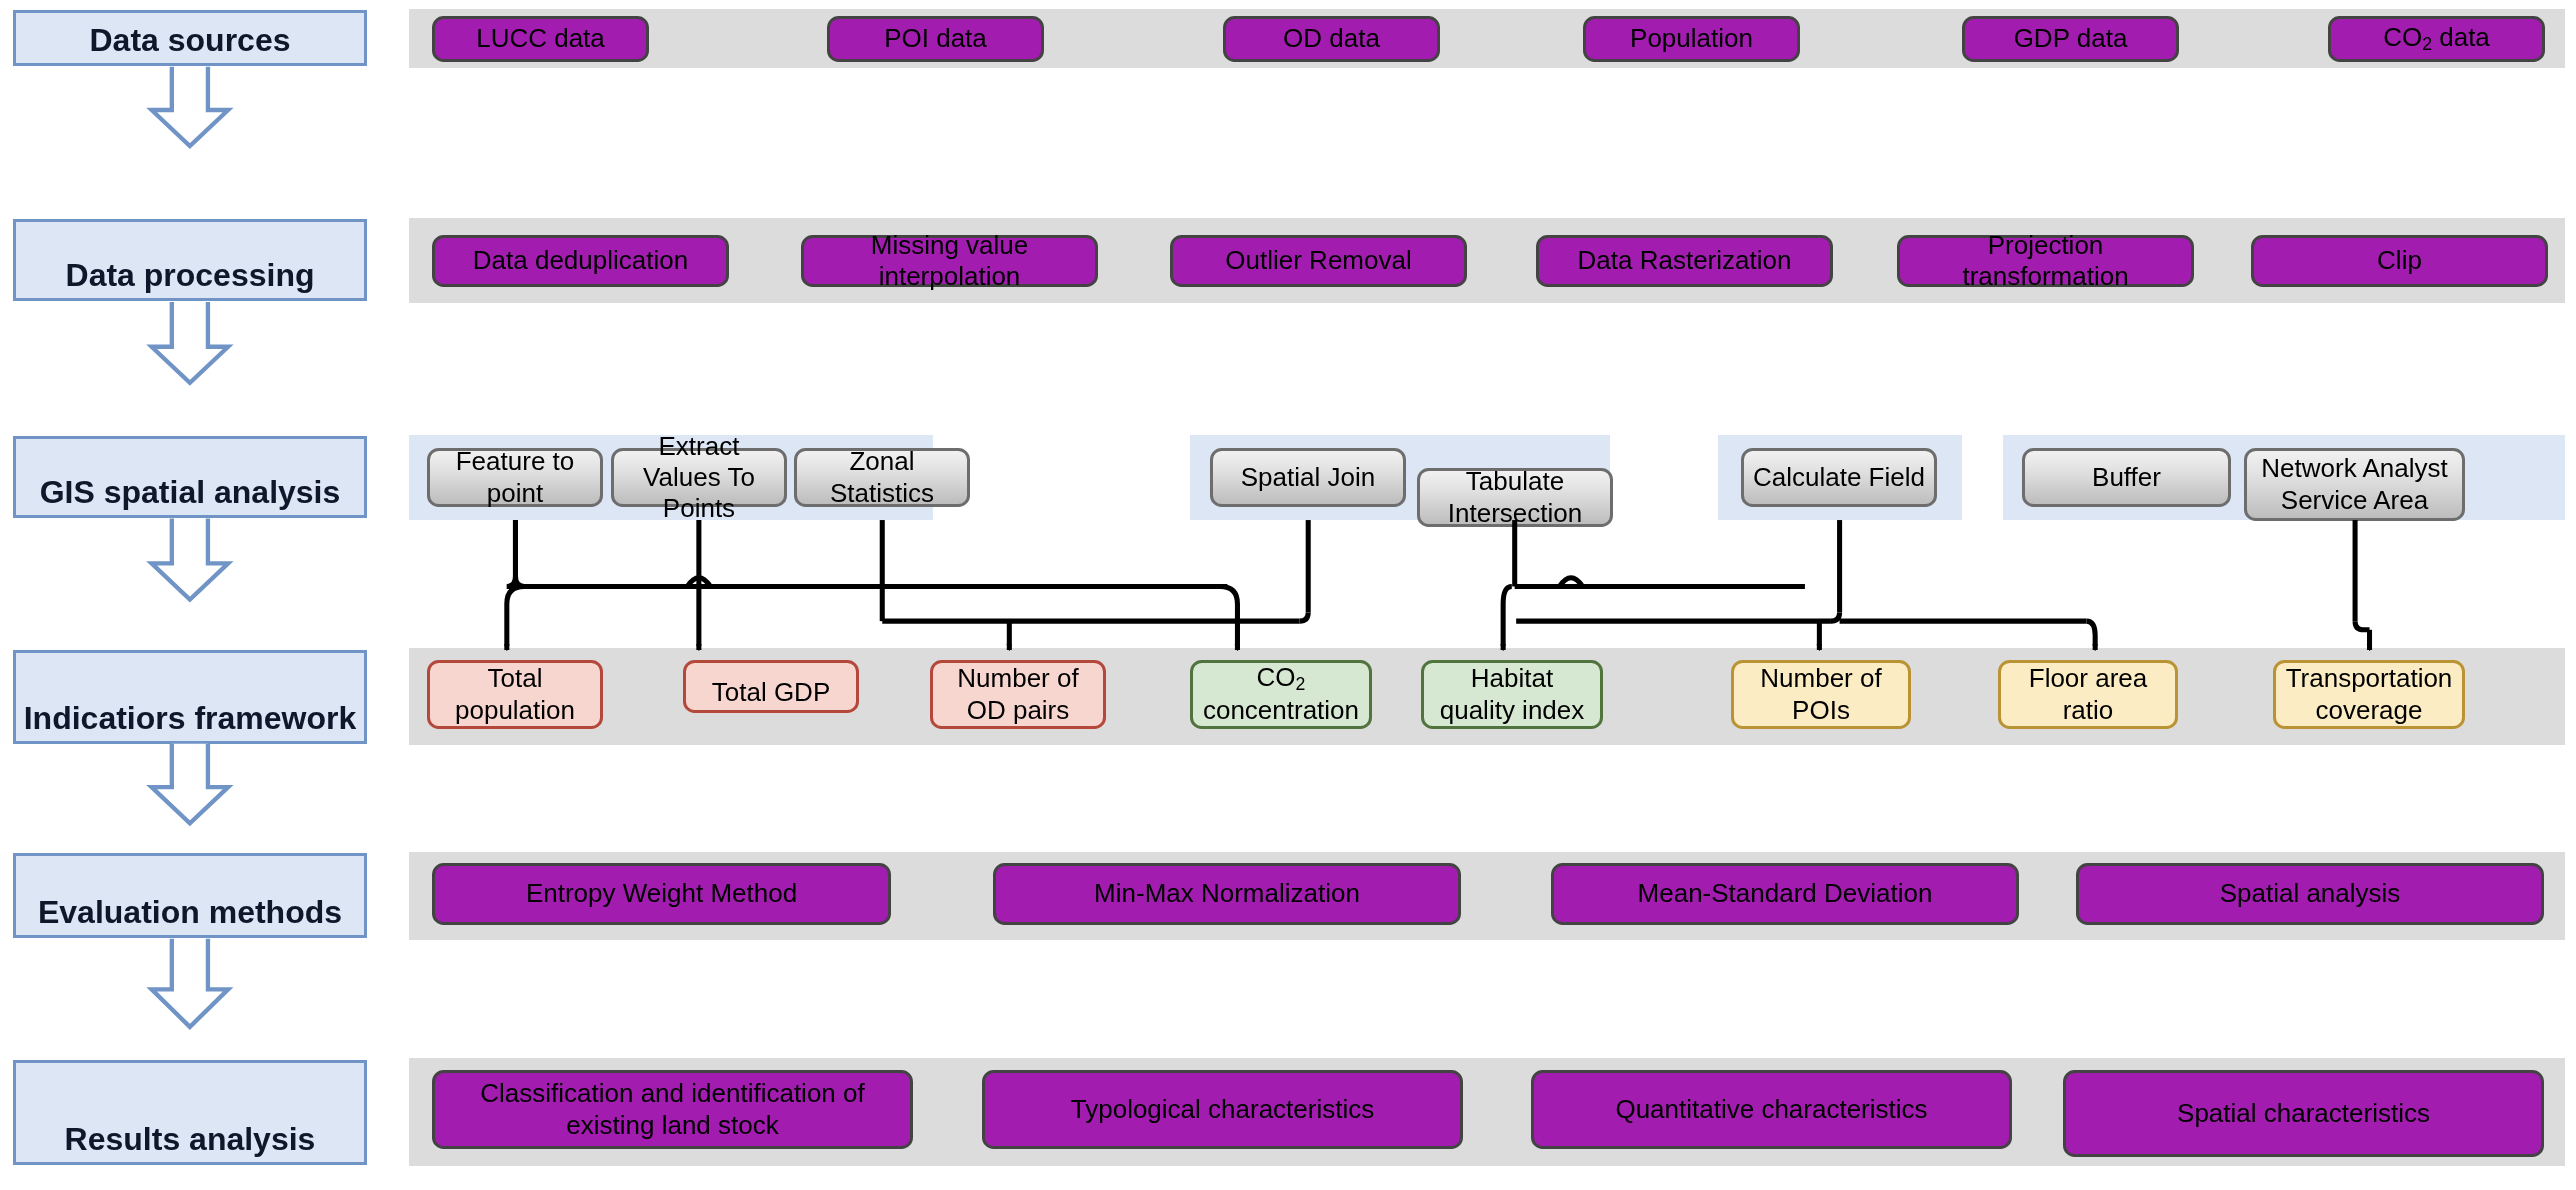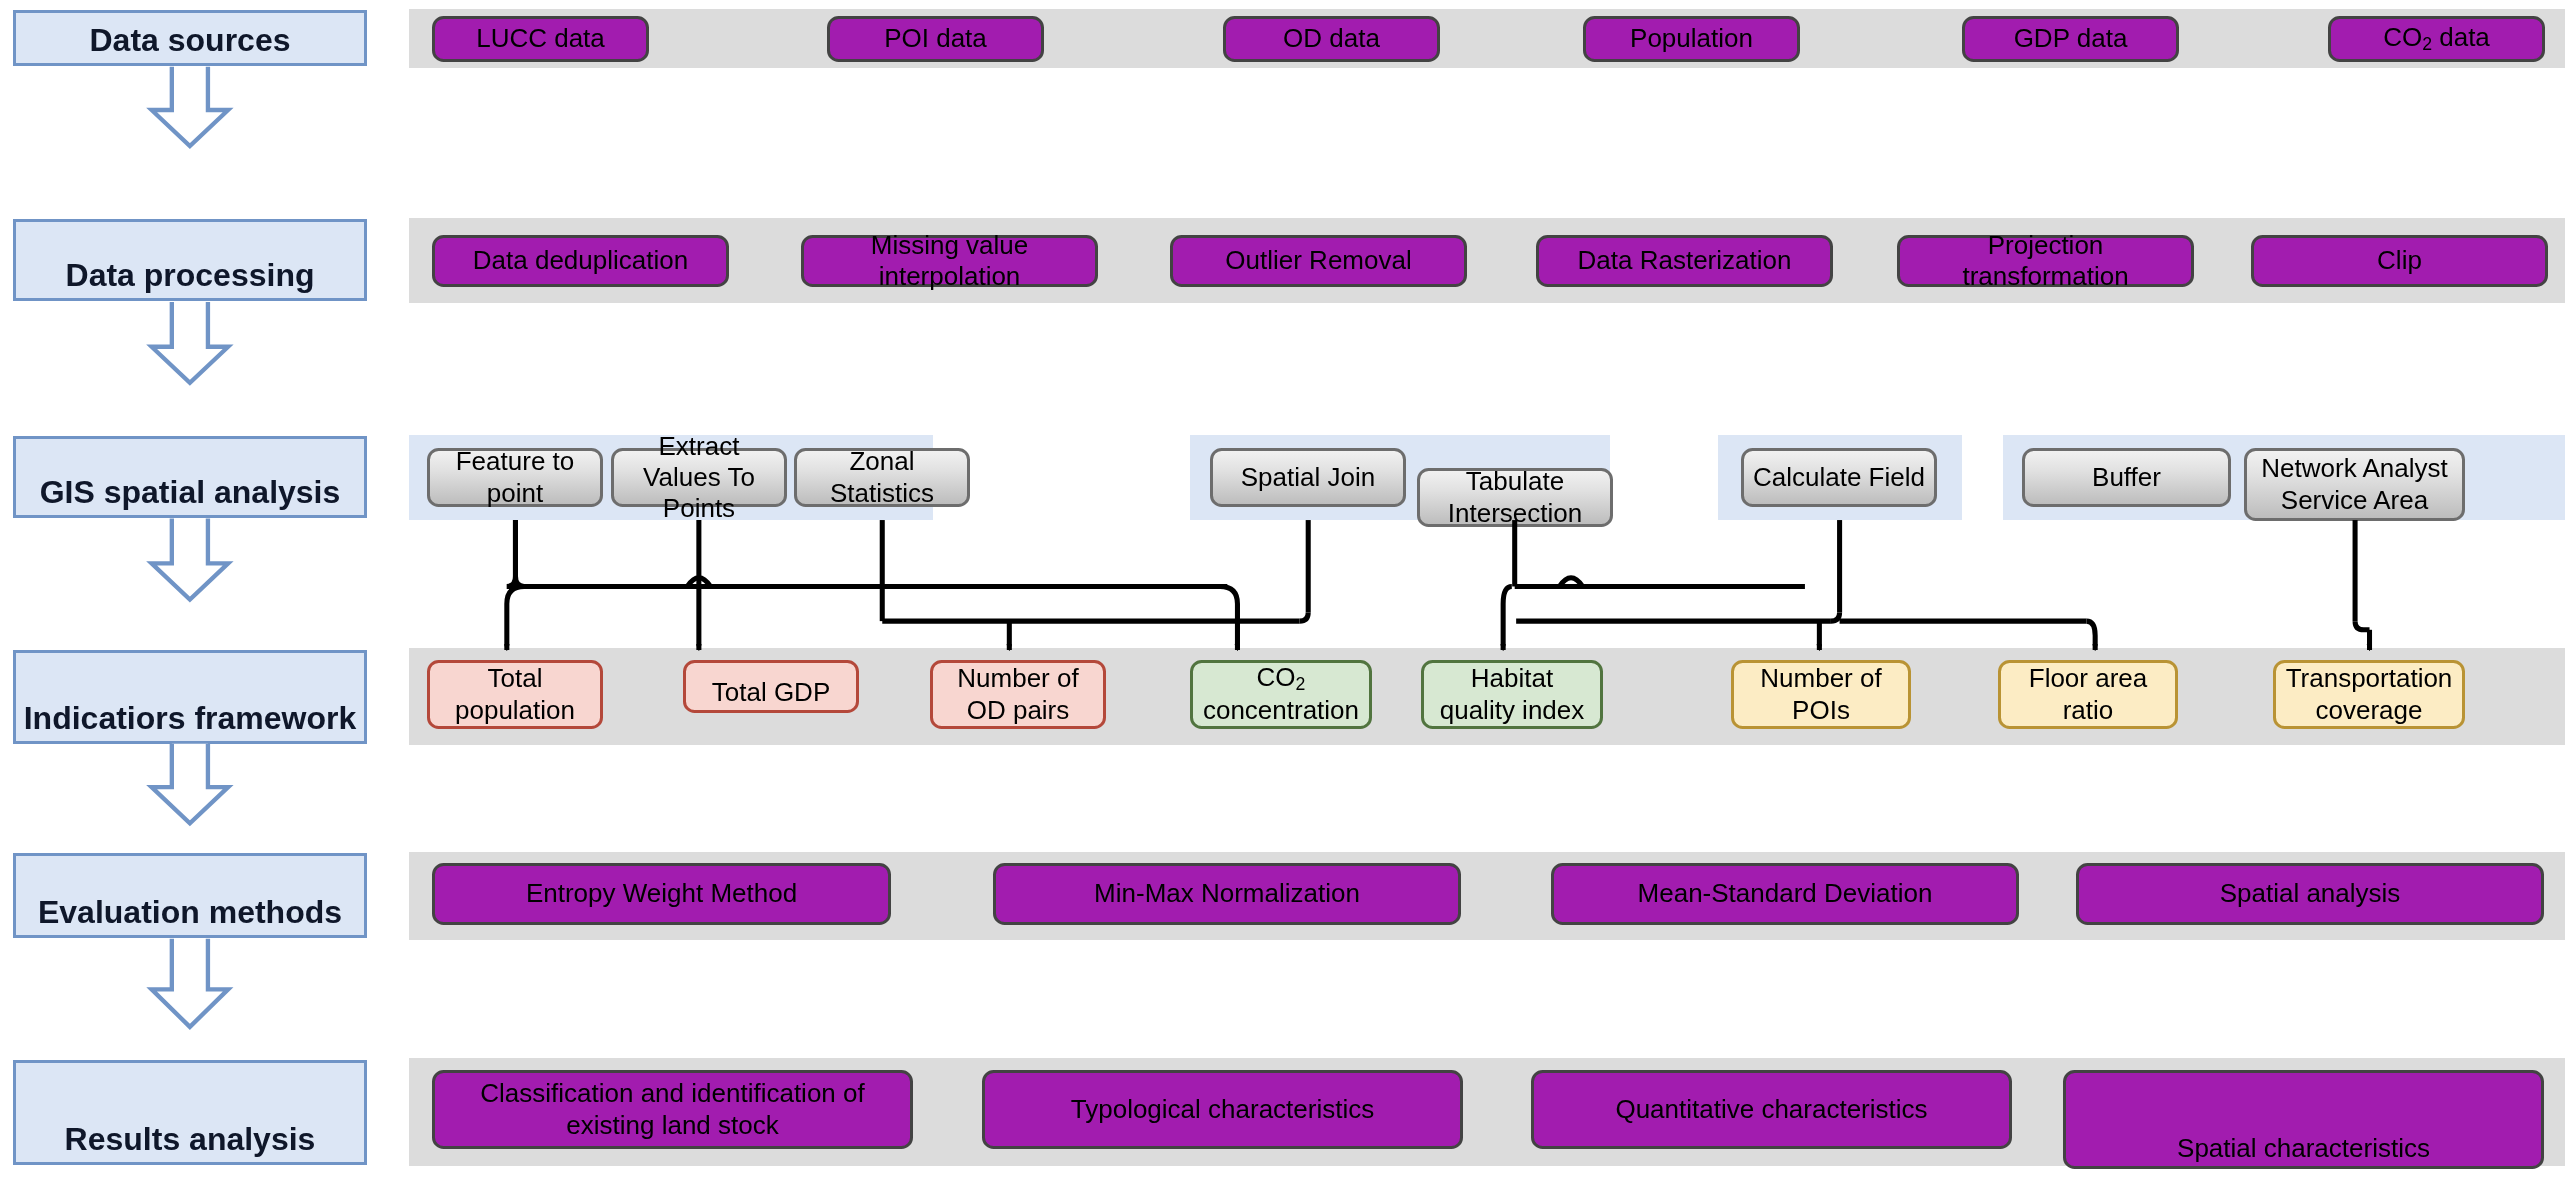--- a/index.html
+++ b/index.html
@@ -244,21 +244,21 @@
 
   <div class="node node-plain" style="left:432px; top:1070px; width:481px; height:79px;">
     <span>Classification and identification of existing land stock</span>
   </div>
   <div class="node node-plain" style="left:982px; top:1070px; width:481px; height:79px;">
     <span>Typological characteristics</span>
   </div>
   <div class="node node-plain" style="left:1531px; top:1070px; width:481px; height:79px;">
     <span>Quantitative characteristics</span>
   </div>
-  <div class="node node-plain" style="left:2063px; top:1070px; width:481px; height:99px;align-items:flex-end;">
+  <div class="node node-plain" style="left:2063px; top:1070px; width:481px; height:87px;">
     <span>Spatial characteristics</span>
   </div>
 
   <svg id="connectors" viewBox="0 0 3568 1649" xmlns="http://www.w3.org/2000/svg">
     <defs>
       <marker id="blockhead" markerWidth="6" markerHeight="5" refX="3" refY="5" orient="auto" markerUnits="strokeWidth">
         <path d="M0,0 L3,5 L6,0 Z" fill="#ffffff" stroke="#7094c6" stroke-width="0.9"></path>
       </marker>
       <marker id="arrowhead" markerWidth="10" markerHeight="10" refX="8" refY="4" orient="auto" markerUnits="userSpaceOnUse">
         <path d="M0,0 L10,4 L0,8 Z" fill="#000000"></path>

